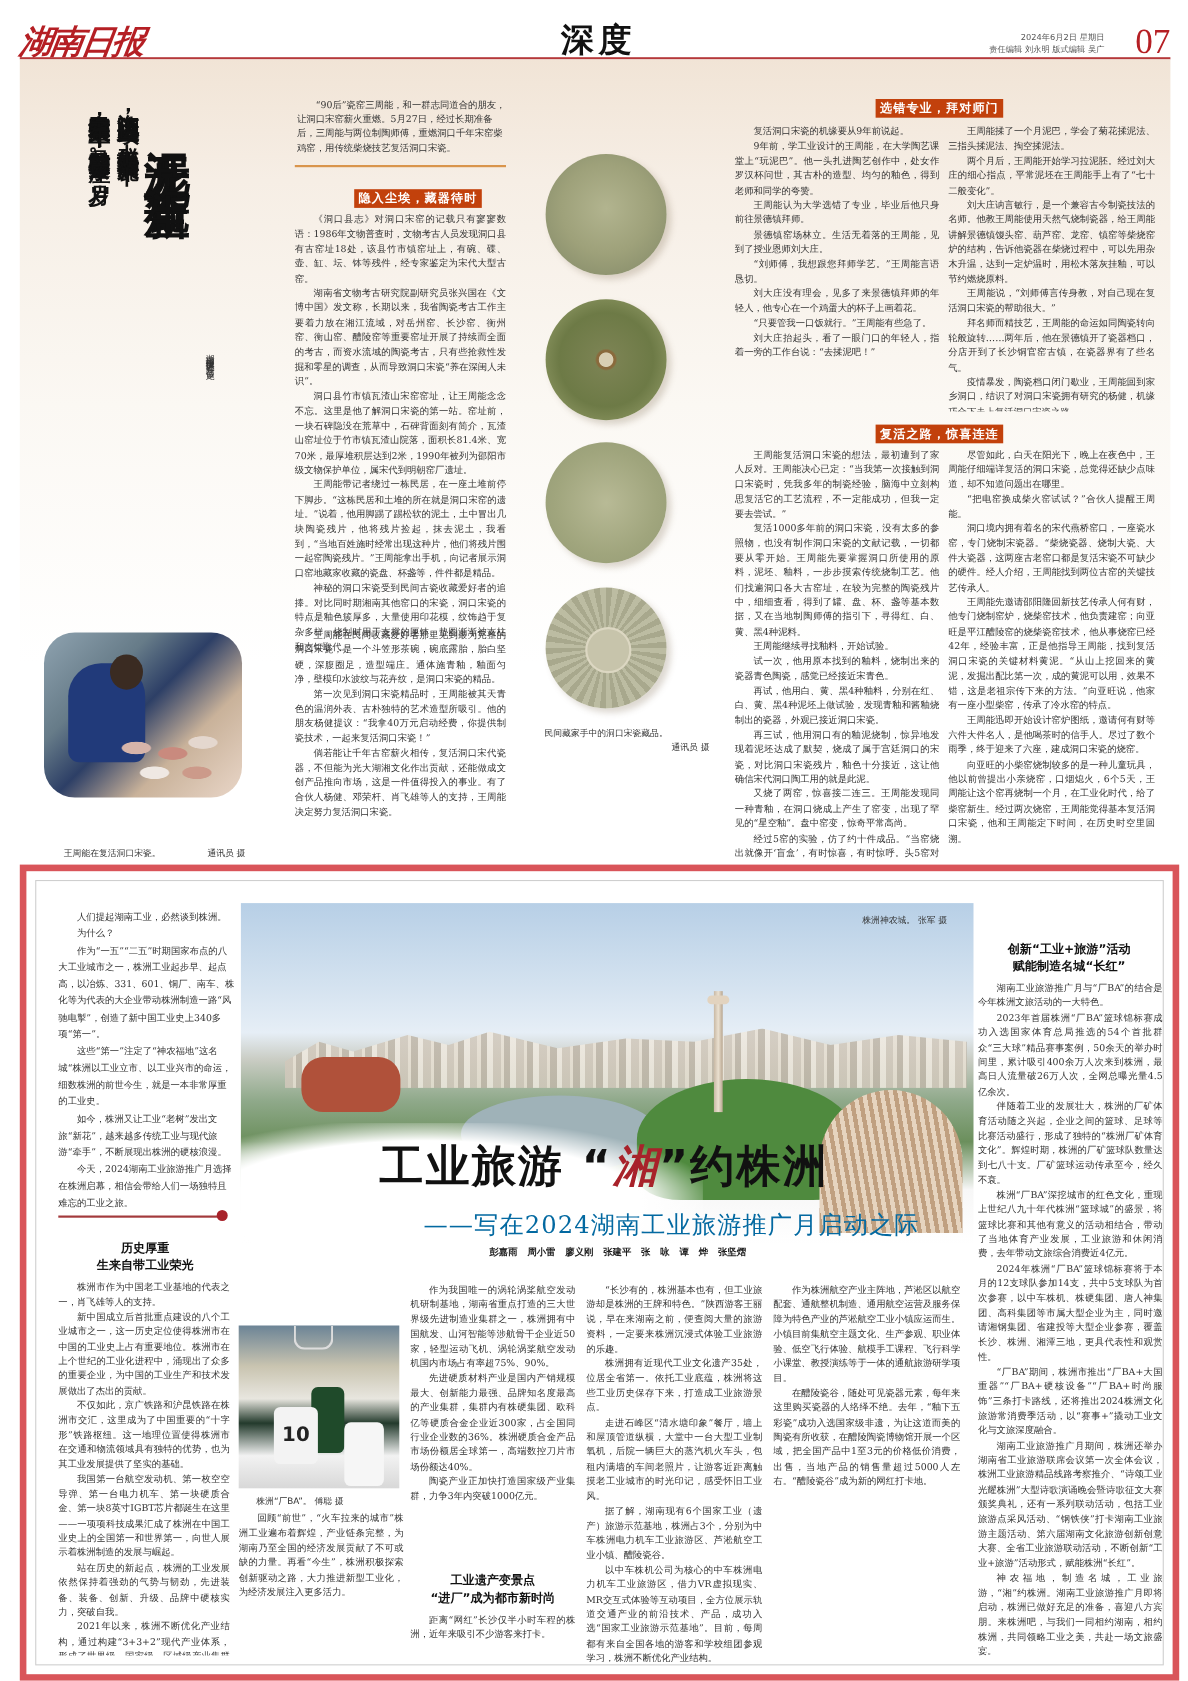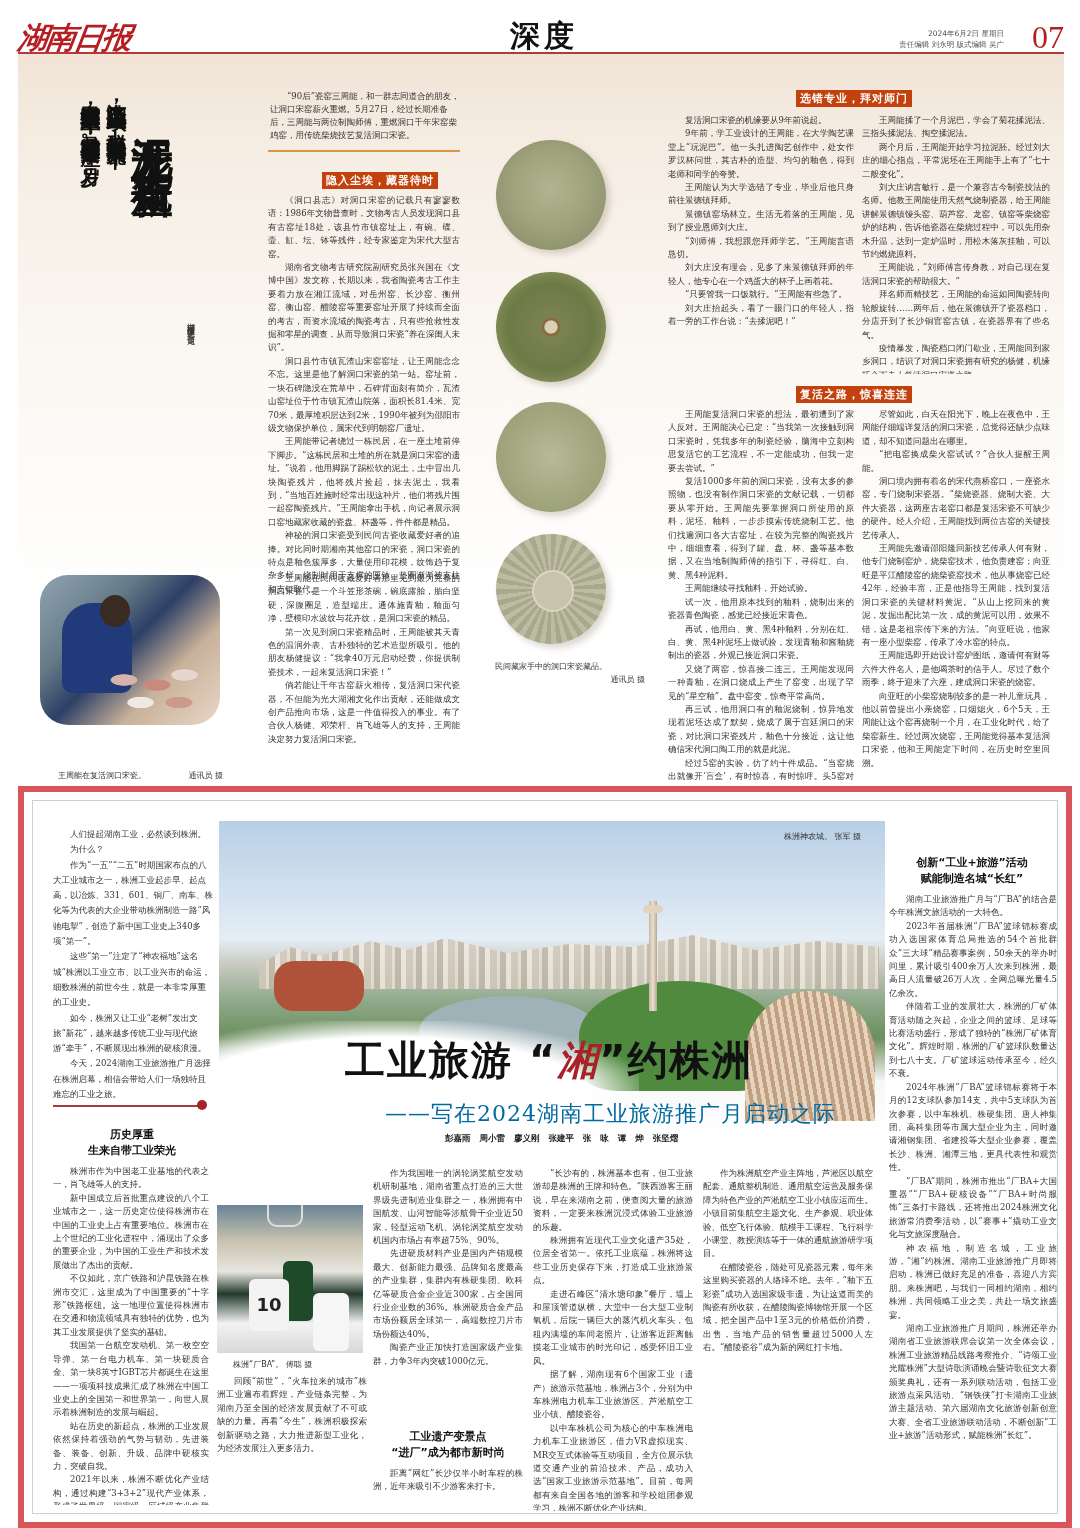--- a/index.html
+++ b/index.html
@@ -165,22 +165,22 @@
   <p>疫情暴发，陶瓷档口闭门歇业，王周能回到家乡洞口，结识了对洞口宋瓷拥有研究的杨健，机缘巧合下走上复活洞口宋瓷之路。</p>
 </div>
 
 <div class="subhead-tag" style="left:796px; top:386px;">复活之路，惊喜连连</div>
 <div class="col" style="left:668px; top:408px; width:186px; height:372px; overflow:hidden;">
   <p>王周能复活洞口宋瓷的想法，最初遭到了家人反对。王周能决心已定：“当我第一次接触到洞口宋瓷时，凭我多年的制瓷经验，脑海中立刻构思复活它的工艺流程，不一定能成功，但我一定要去尝试。”</p>
   <p>复活1000多年前的洞口宋瓷，没有太多的参照物，也没有制作洞口宋瓷的文献记载，一切都要从零开始。王周能先要掌握洞口所使用的原料，泥坯、釉料，一步步摸索传统烧制工艺。他们找遍洞口各大古窑址，在较为完整的陶瓷残片中，细细查看，得到了罐、盘、杯、盏等基本数据，又在当地制陶师傅的指引下，寻得红、白、黄、黑4种泥料。</p>
   <p>王周能继续寻找釉料，开始试验。</p>
   <p>试一次，他用原本找到的釉料，烧制出来的瓷器青色陶瓷，感觉已经接近宋青色。</p>
   <p>再试，他用白、黄、黑4种釉料，分别在红、白、黄、黑4种泥坯上做试验，发现青釉和酱釉烧制出的瓷器，外观已接近洞口宋瓷。</p>
+  <p>再三试，他用洞口有的釉泥烧制，惊异地发现着泥坯达成了默契，烧成了属于宫廷洞口的宋瓷，对比洞口宋瓷残片，釉色十分接近，这让他确信宋代洞口陶工用的就是此泥。</p>
   <p>又烧了两窑，惊喜接二连三。王周能发现同一种青釉，在洞口烧成上产生了窑变，出现了罕见的“星空釉”。盘中窑变，惊奇平常高尚。</p>
-  <p>再三试，他用洞口有的釉泥烧制，惊异地发现着泥坯达成了默契，烧成了属于宫廷洞口的宋瓷，对比洞口宋瓷残片，釉色十分接近，这让他确信宋代洞口陶工用的就是此泥。</p>
   <p>经过5窑的实验，仿了约十件成品。“当窑烧出就像开‘盲盒’，有时惊喜，有时惊呼。头5窑对洞口宋瓷的复刻，惊喜偏多，”王周能说，这意味着洞口宋瓷已被现代烧制工艺复活。</p>
 </div>
 <div class="col" style="left:862px; top:408px; width:188px; height:372px; overflow:hidden;">
   <p>尽管如此，白天在阳光下，晚上在夜色中，王周能仔细端详复活的洞口宋瓷，总觉得还缺少点味道，却不知道问题出在哪里。</p>
   <p>“把电窑换成柴火窑试试？”合伙人提醒王周能。</p>
   <p>洞口境内拥有着名的宋代燕桥窑口，一座瓷水窑，专门烧制宋瓷器。“柴烧瓷器、烧制大瓷、大件大瓷器，这两座古老窑口都是复活宋瓷不可缺少的硬件。经人介绍，王周能找到两位古窑的关键技艺传承人。</p>
   <p>王周能先邀请邵阳隆回新技艺传承人何有财，他专门烧制窑炉，烧柴窑技术，他负责建窑；向亚旺是平江醴陵窑的烧柴瓷窑技术，他从事烧窑已经42年，经验丰富，正是他指导王周能，找到复活洞口宋瓷的关键材料黄泥。“从山上挖回来的黄泥，发掘出配比第一次，成的黄泥可以用，效果不错，这是老祖宗传下来的方法。”向亚旺说，他家有一座小型柴窑，传承了冷水窑的特点。</p>
   <p>王周能迅即开始设计窑炉图纸，邀请何有财等六件大件名人，是他喝茶时的信手人。尽过了数个雨季，终于迎来了六座，建成洞口宋瓷的烧窑。</p>
   <p>向亚旺的小柴窑烧制较多的是一种儿童玩具，他以前曾提出小亲烧窑，口烟熄火，6个5天，王周能让这个窑再烧制一个月，在工业化时代，给了柴窑新生。经过两次烧窑，王周能觉得基本复活洞口宋瓷，他和王周能定下时间，在历史时空里回溯。</p>
 </div>
@@ -267,19 +267,20 @@
     </div>
 
     <div class="fhead" style="left:854px; top:54px; width:170px;">
       <div>创新“工业+旅游”活动</div>
       <div>赋能制造名城“长红”</div>
     </div>
     <div class="col" style="left:856px; top:92px; width:168px; height:618px; overflow:hidden;">
       <p>湖南工业旅游推广月与“厂BA”的结合是今年株洲文旅活动的一大特色。</p>
       <p>2023年首届株洲“厂BA”篮球锦标赛成功入选国家体育总局推选的54个首批群众“三大球”精品赛事案例，50余天的举办时间里，累计吸引400余万人次来到株洲，最高日人流量破26万人次，全网总曝光量4.5亿余次。</p>
       <p>伴随着工业的发展壮大，株洲的厂矿体育活动随之兴起，企业之间的篮球、足球等比赛活动盛行，形成了独特的“株洲厂矿体育文化”。辉煌时期，株洲的厂矿篮球队数量达到七八十支。厂矿篮球运动传承至今，经久不衰。</p>
+      <p>株洲“厂BA”深挖城市的红色文化，重现上世纪八九十年代株洲“篮球城”的盛景，将篮球比赛和其他有意义的活动相结合，带动了当地体育产业发展，工业旅游和休闲消费，去年带动文旅综合消费近4亿元。</p>
       <p>2024年株洲“厂BA”篮球锦标赛将于本月的12支球队参加14支，共中5支球队为首次参赛，以中车株机、株硬集团、唐人神集团、高科集团等市属大型企业为主，同时邀请湘钢集团、省建投等大型企业参赛，覆盖长沙、株洲、湘潭三地，更具代表性和观赏性。</p>
       <p>“厂BA”期间，株洲市推出“厂BA+大国重器”“厂BA+硬核设备”“厂BA+时尚服饰”三条打卡路线，还将推出2024株洲文化旅游常消费季活动，以“赛事+”撬动工业文化与文旅深度融合。</p>
+      <p>湖南工业旅游推广月期间，株洲还举办湖南省工业旅游联席会议第一次全体会议，株洲工业旅游精品线路考察推介、“诗颂工业 光耀株洲”大型诗歌演诵晚会暨诗歌征文大赛颁奖典礼，还有一系列联动活动，包括工业旅游点采风活动、“钢铁侠”打卡湖南工业旅游主题活动、第六届湖南文化旅游创新创意大赛、全省工业旅游联动活动，不断创新“工业+旅游”活动形式，赋能株洲“长红”。</p>
       <p>神农福地，制造名城，工业旅游，“湘”约株洲。湖南工业旅游推广月即将启动，株洲已做好充足的准备，喜迎八方宾朋。来株洲吧，与我们一同相约湖南，相约株洲，共同领略工业之美，共赴一场文旅盛宴。</p>
-      <p>湖南工业旅游推广月期间，株洲还举办湖南省工业旅游联席会议第一次全体会议，株洲工业旅游精品线路考察推介、“诗颂工业 光耀株洲”大型诗歌演诵晚会暨诗歌征文大赛颁奖典礼，还有一系列联动活动，包括工业旅游点采风活动、“钢铁侠”打卡湖南工业旅游主题活动、第六届湖南文化旅游创新创意大赛、全省工业旅游联动活动，不断创新“工业+旅游”活动形式，赋能株洲“长红”。</p>
     </div>
   </div>
 </div>
 
 </body></html>

